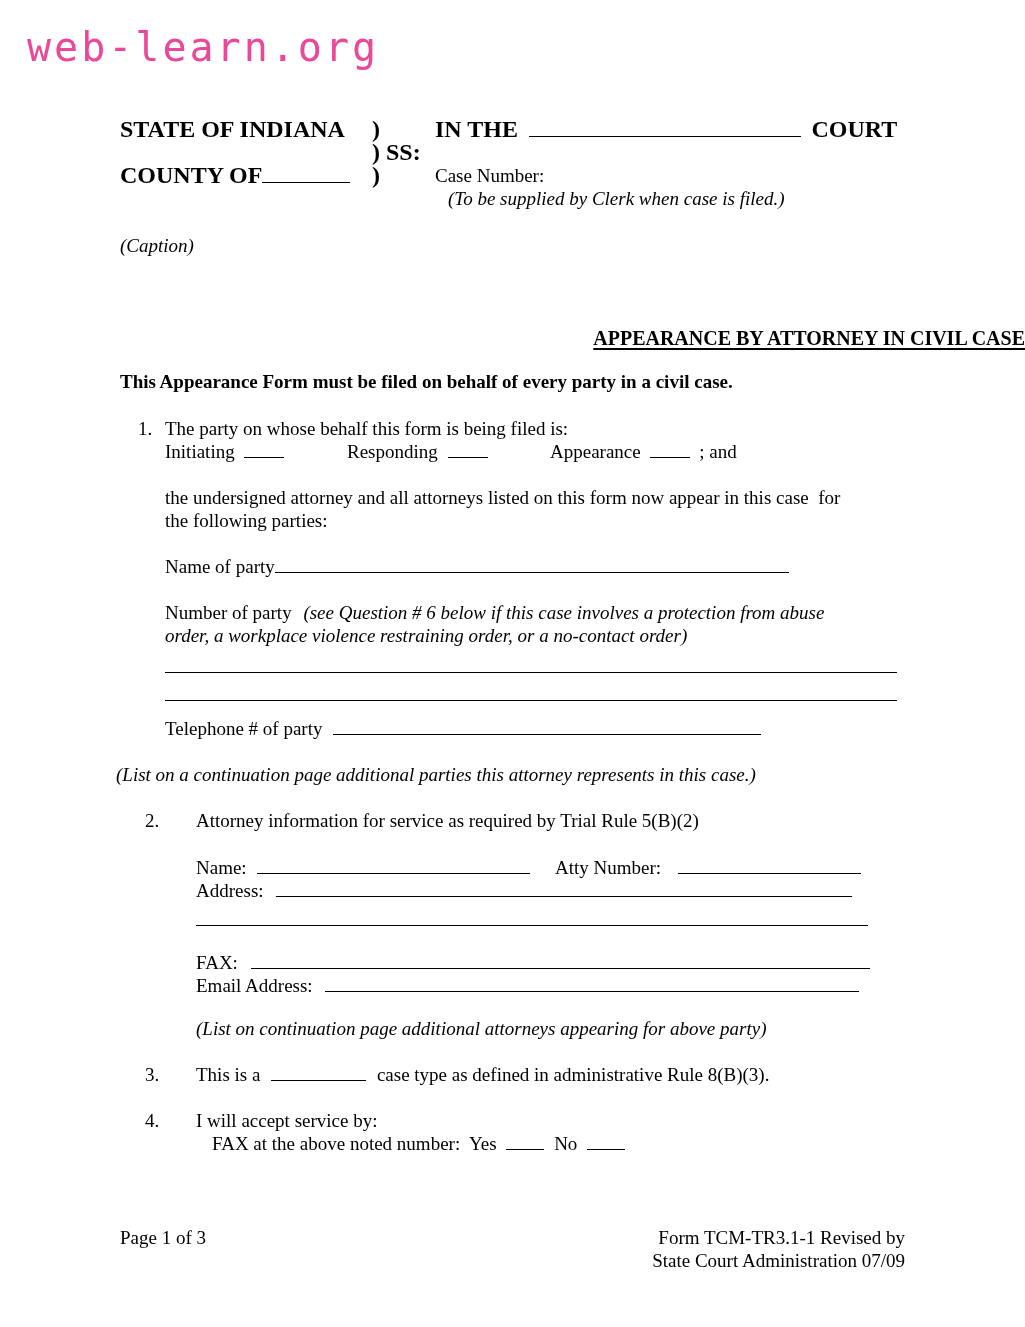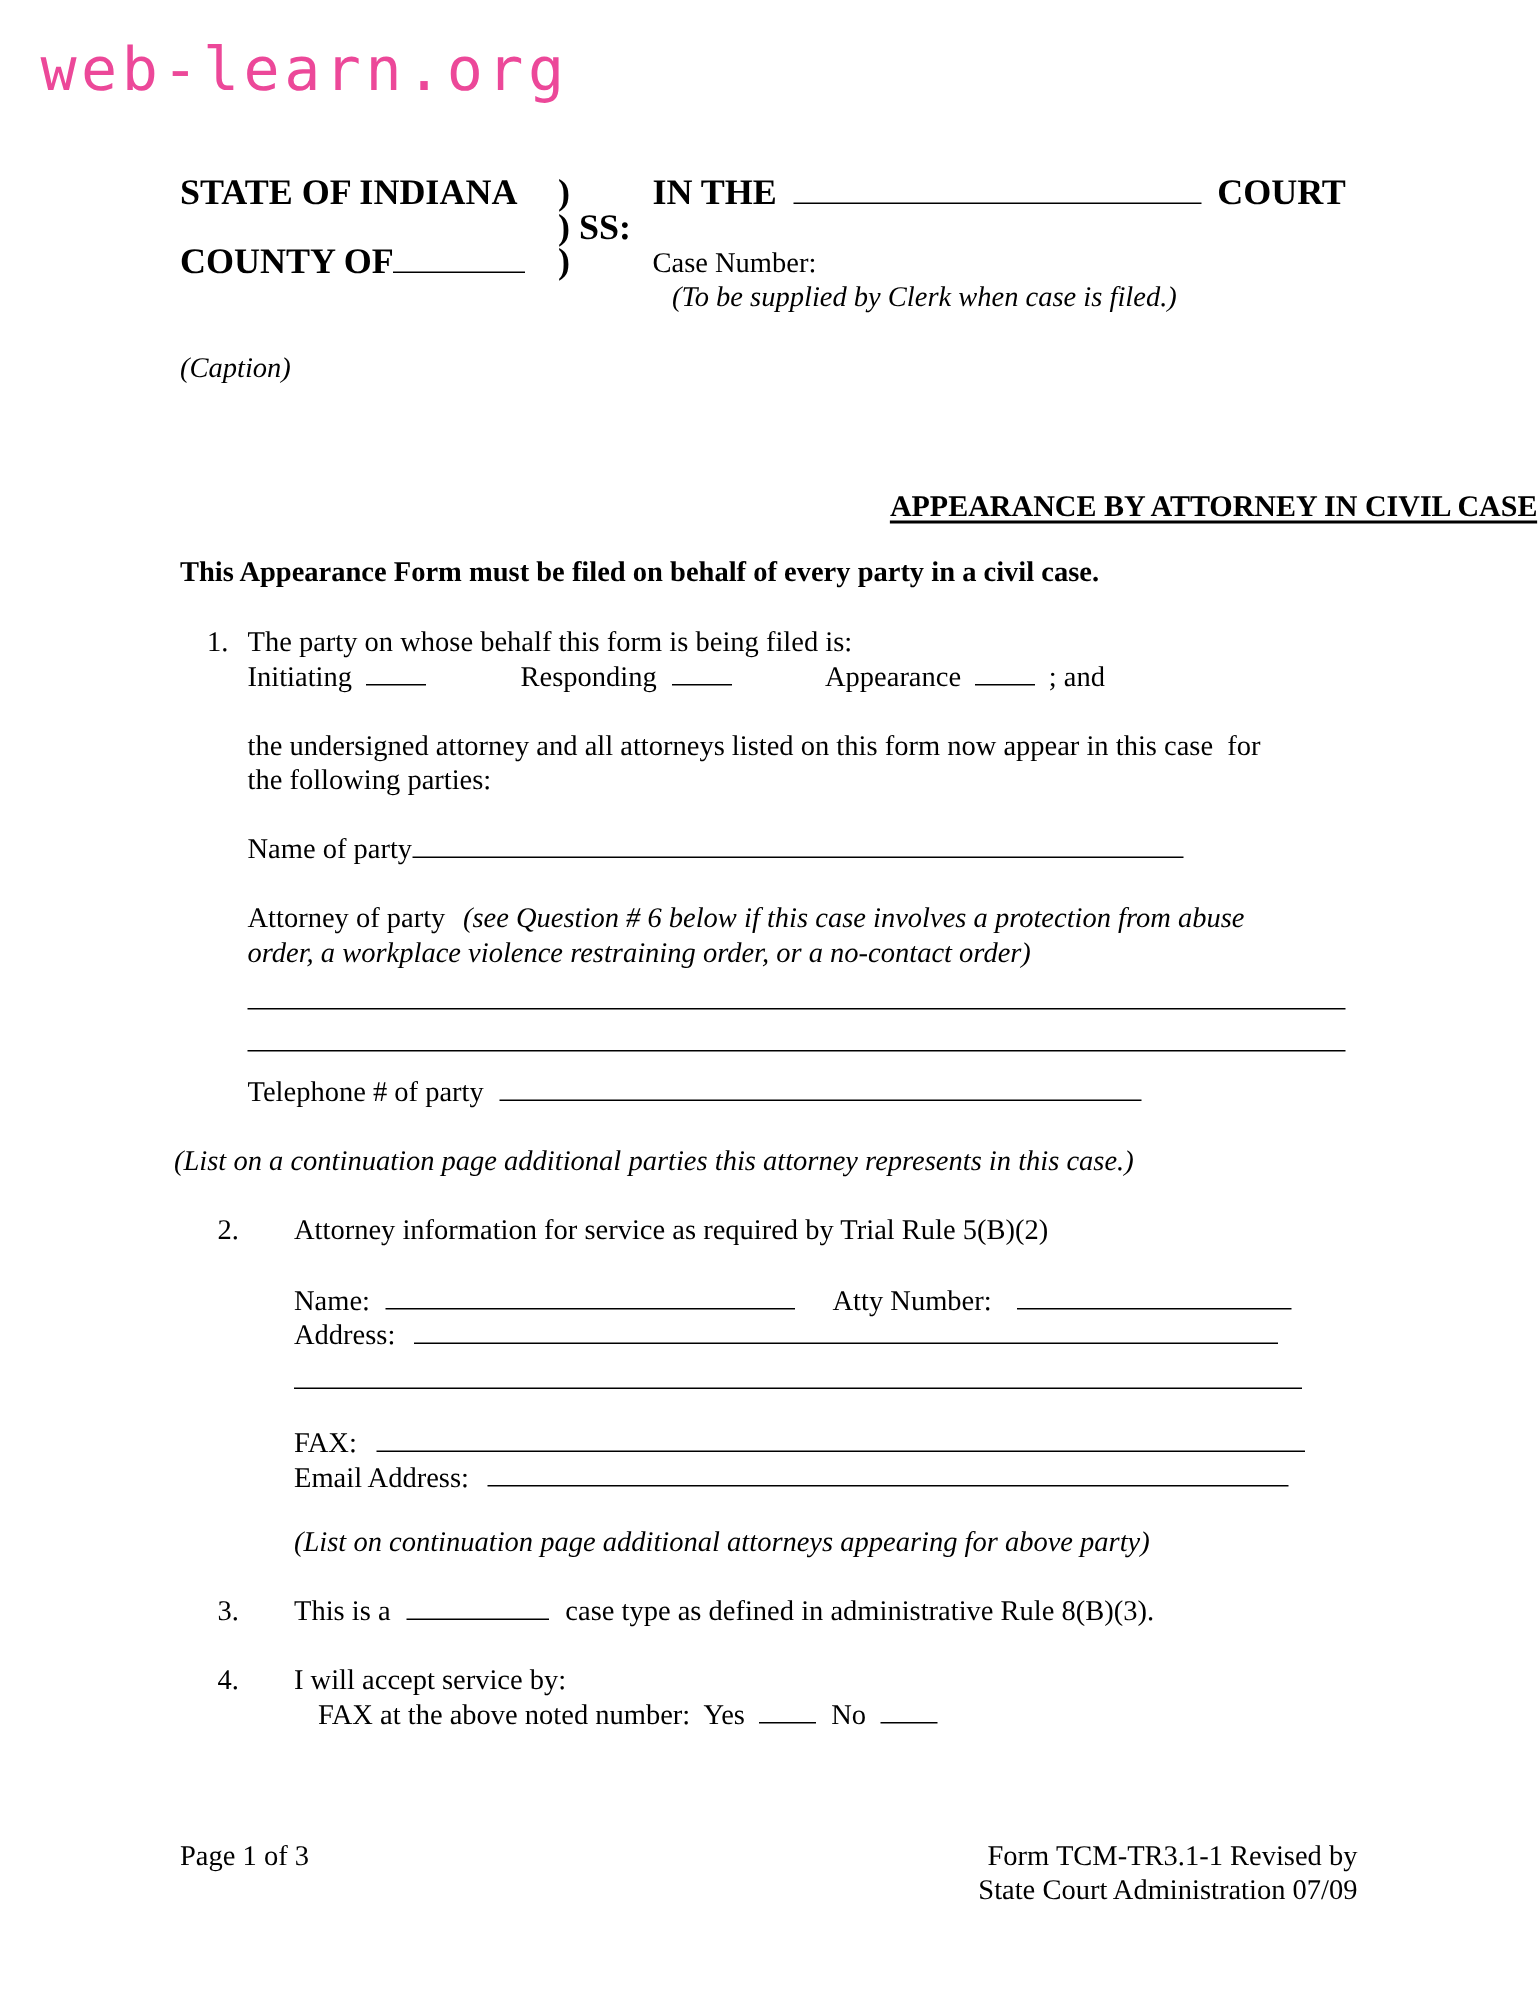--- a/index.html
+++ b/index.html
@@ -82,21 +82,21 @@
   </div>
 
   <div class="abs pre" style="left:165px; top:486px;">the undersigned attorney and all attorneys listed on this form now appear in this case  for</div>
   <div class="abs" style="left:165px; top:509px;">the following parties:</div>
 
   <div class="abs" style="left:165px; top:555px;">
     <span>Name of party</span><span class="ul" style="width:514px;"></span>
   </div>
 
   <div class="abs" style="left:165px; top:601px;">
-    <span>Attorney of party</span>
+    <span>Number of party</span>
     <span class="i" style="margin-left:7px;">(see Question # 6 below if this case involves a protection from abuse</span>
   </div>
   <div class="abs i" style="left:165px; top:624px;">order, a workplace violence restraining order, or a no-contact order)</div>
 
   <div class="line" style="left:165px; top:672px; width:732px;"></div>
   <div class="line" style="left:165px; top:700px; width:732px;"></div>
 
   <div class="abs" style="left:165px; top:717px;">
     <span>Telephone # of party</span>
     <span class="ul" style="width:428px; margin-left:6px;"></span>

